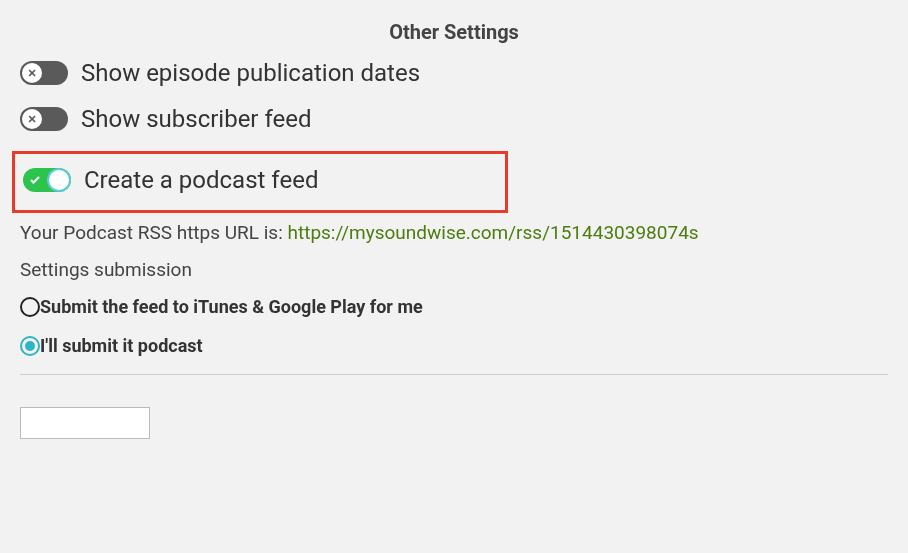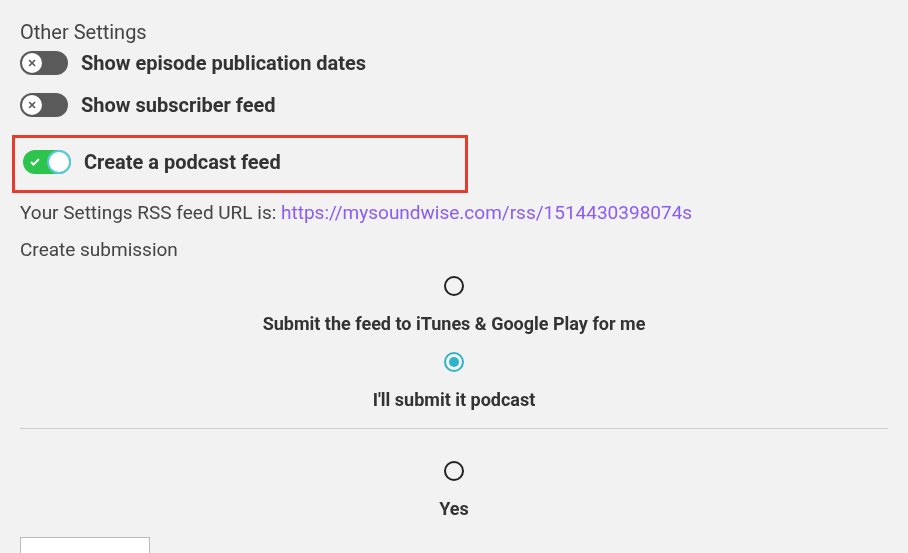--- a/index.html
+++ b/index.html
@@ -9,23 +9,24 @@
     }
     body {
       font-family: -apple-system, BlinkMacSystemFont, "Segoe UI", Roboto, "Helvetica Neue", Arial, sans-serif;
       background: #f2f2f2;
       padding: 20px;
       color: #333;
       width: 908px;
     }
     .section-heading {
       font-size: 20px;
-      font-weight: 400;
+      font-weight: 700;
       color: #444;
-      margin-bottom: 7px;
+      margin-bottom: 15px;
+      text-align: center;
     }
     .toggle-row {
       display: flex;
       align-items: center;
       margin-bottom: 18px;
       gap: 13px;
     }
     .toggle {
       width: 48px;
       height: 24px;
@@ -66,56 +67,54 @@
     }
     .toggle.on .toggle-check {
       display: flex;
       position: absolute;
       left: 6px;
       top: 50%;
       transform: translateY(-50%);
       color: #fff;
     }
     .toggle-label {
-      font-size: 20px;
-      font-weight: 700;
+      font-size: 24px;
+      font-weight: 400;
       color: #333;
     }
     .highlight-box {
       border: 3px solid #e63c2e;
       padding: 12px 8px 16px 8px;
       margin-left: -8px;
       margin-bottom: 8px;
       display: inline-block;
-      width: 456px;
+      width: 496px;
     }
     .highlight-box .toggle-row {
       margin-bottom: 0;
     }
     .rss-info {
       font-size: 19px;
       color: #444;
       margin-bottom: 14px;
     }
     .rss-link {
-      color: #8b5cf6;
+      color: #4d7c0f;
       text-decoration: none;
     }
     .sub-heading {
       font-size: 19px;
       font-weight: 400;
       color: #444;
       margin-bottom: 15px;
     }
     .radio-row {
       display: flex;
       align-items: center;
-      gap: 17px;
       margin-bottom: 18px;
-      flex-direction: column;
     }
     .radio {
       width: 20px;
       height: 20px;
       border-radius: 50%;
       border: 2.5px solid #222;
       background: transparent;
       cursor: pointer;
       flex-shrink: 0;
       display: flex;
@@ -192,38 +191,34 @@
         </span>
         <div class="toggle-knob">
           
         </div>
       </div>
       <span class="toggle-label">Create a podcast feed</span>
     </div>
   </div>
 
   <p class="rss-info">
-    <span>Your Settings RSS feed URL is: </span><a class="rss-link" href="#">https://mysoundwise.com/rss/1514430398074s</a>
+    <span>Your Podcast RSS https URL is: </span><a class="rss-link" href="#">https://mysoundwise.com/rss/1514430398074s</a>
   </p>
 
-  <h4 class="sub-heading">Create submission</h4>
+  <h4 class="sub-heading">Settings submission</h4>
 
   <div class="radio-row">
     <div class="radio"></div>
     <span class="radio-label">Submit the feed to iTunes &amp; Google Play for me</span>
   </div>
 
   <div class="radio-row">
     <div class="radio selected"></div>
     <span class="radio-label">I'll submit it podcast</span>
   </div>
 
   <hr class="divider">
 
 
-  <div class="radio-row">
-    <div class="radio"></div>
-    <span class="radio-label">Yes</span>
-  </div>
 
 
   <div class="input-placeholder"></div>
 </div>
 
 </body></html>

